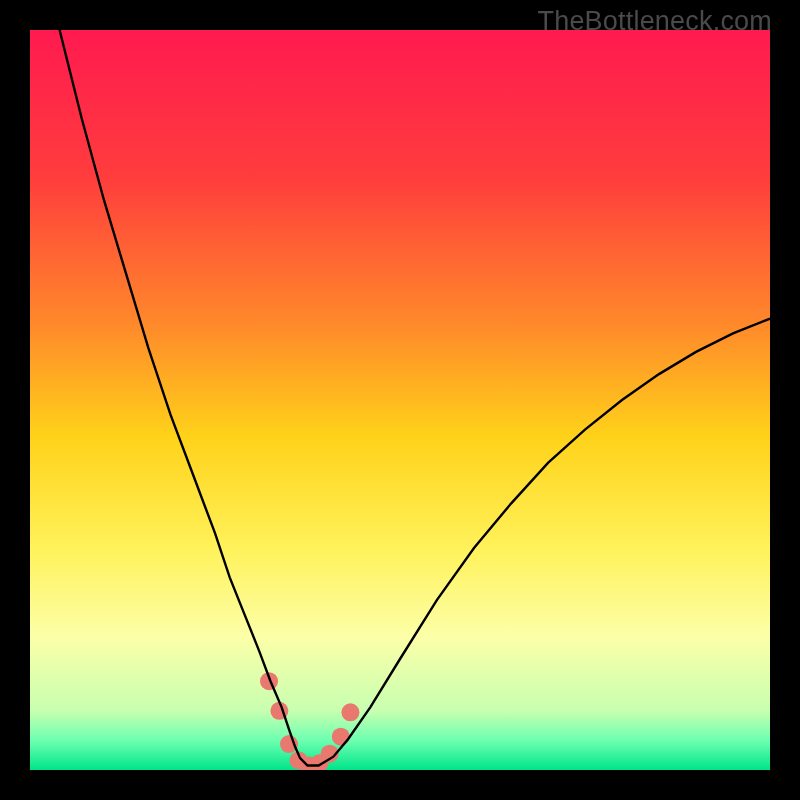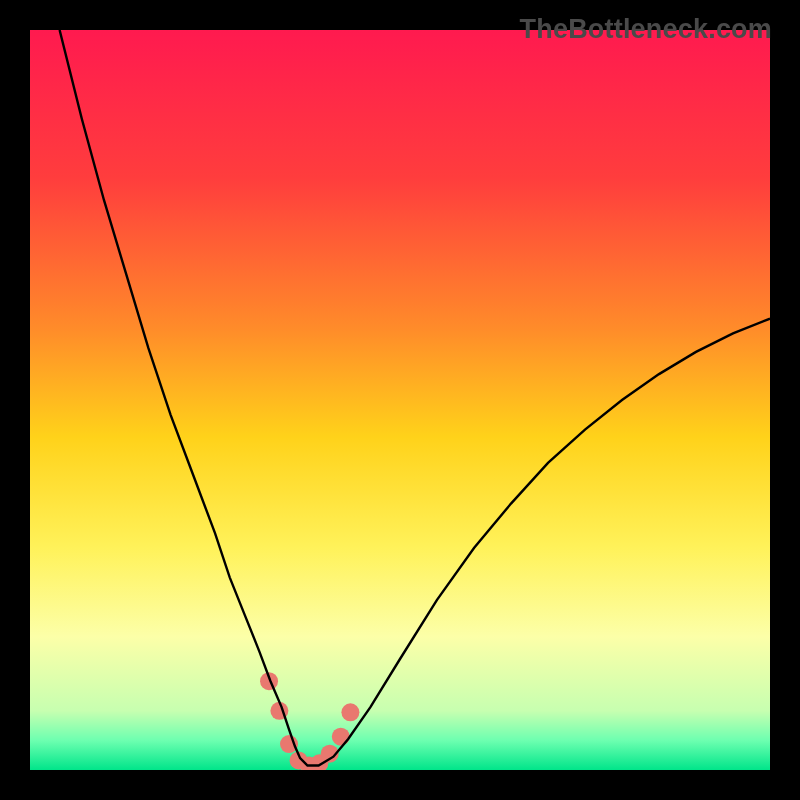--- a/index.html
+++ b/index.html
@@ -14,25 +14,25 @@
   .frame {
     position: absolute;
     left: 0;
     top: 0;
     width: 800px;
     height: 800px;
     background: #000;
   }
   .watermark {
     position: absolute;
-    top: 14px;
+    top: 6px;
     right: 28px;
     color: #4a4a4a;
     font-size: 27px;
-    font-weight: 700;
+    font-weight: 400;
     letter-spacing: 0.2px;
     z-index: 50;
     user-select: none;
     font-family: Arial, Helvetica, sans-serif;
   }
   .plot {
     position: absolute;
     left: 30px;
     top: 30px;
     width: 740px;

